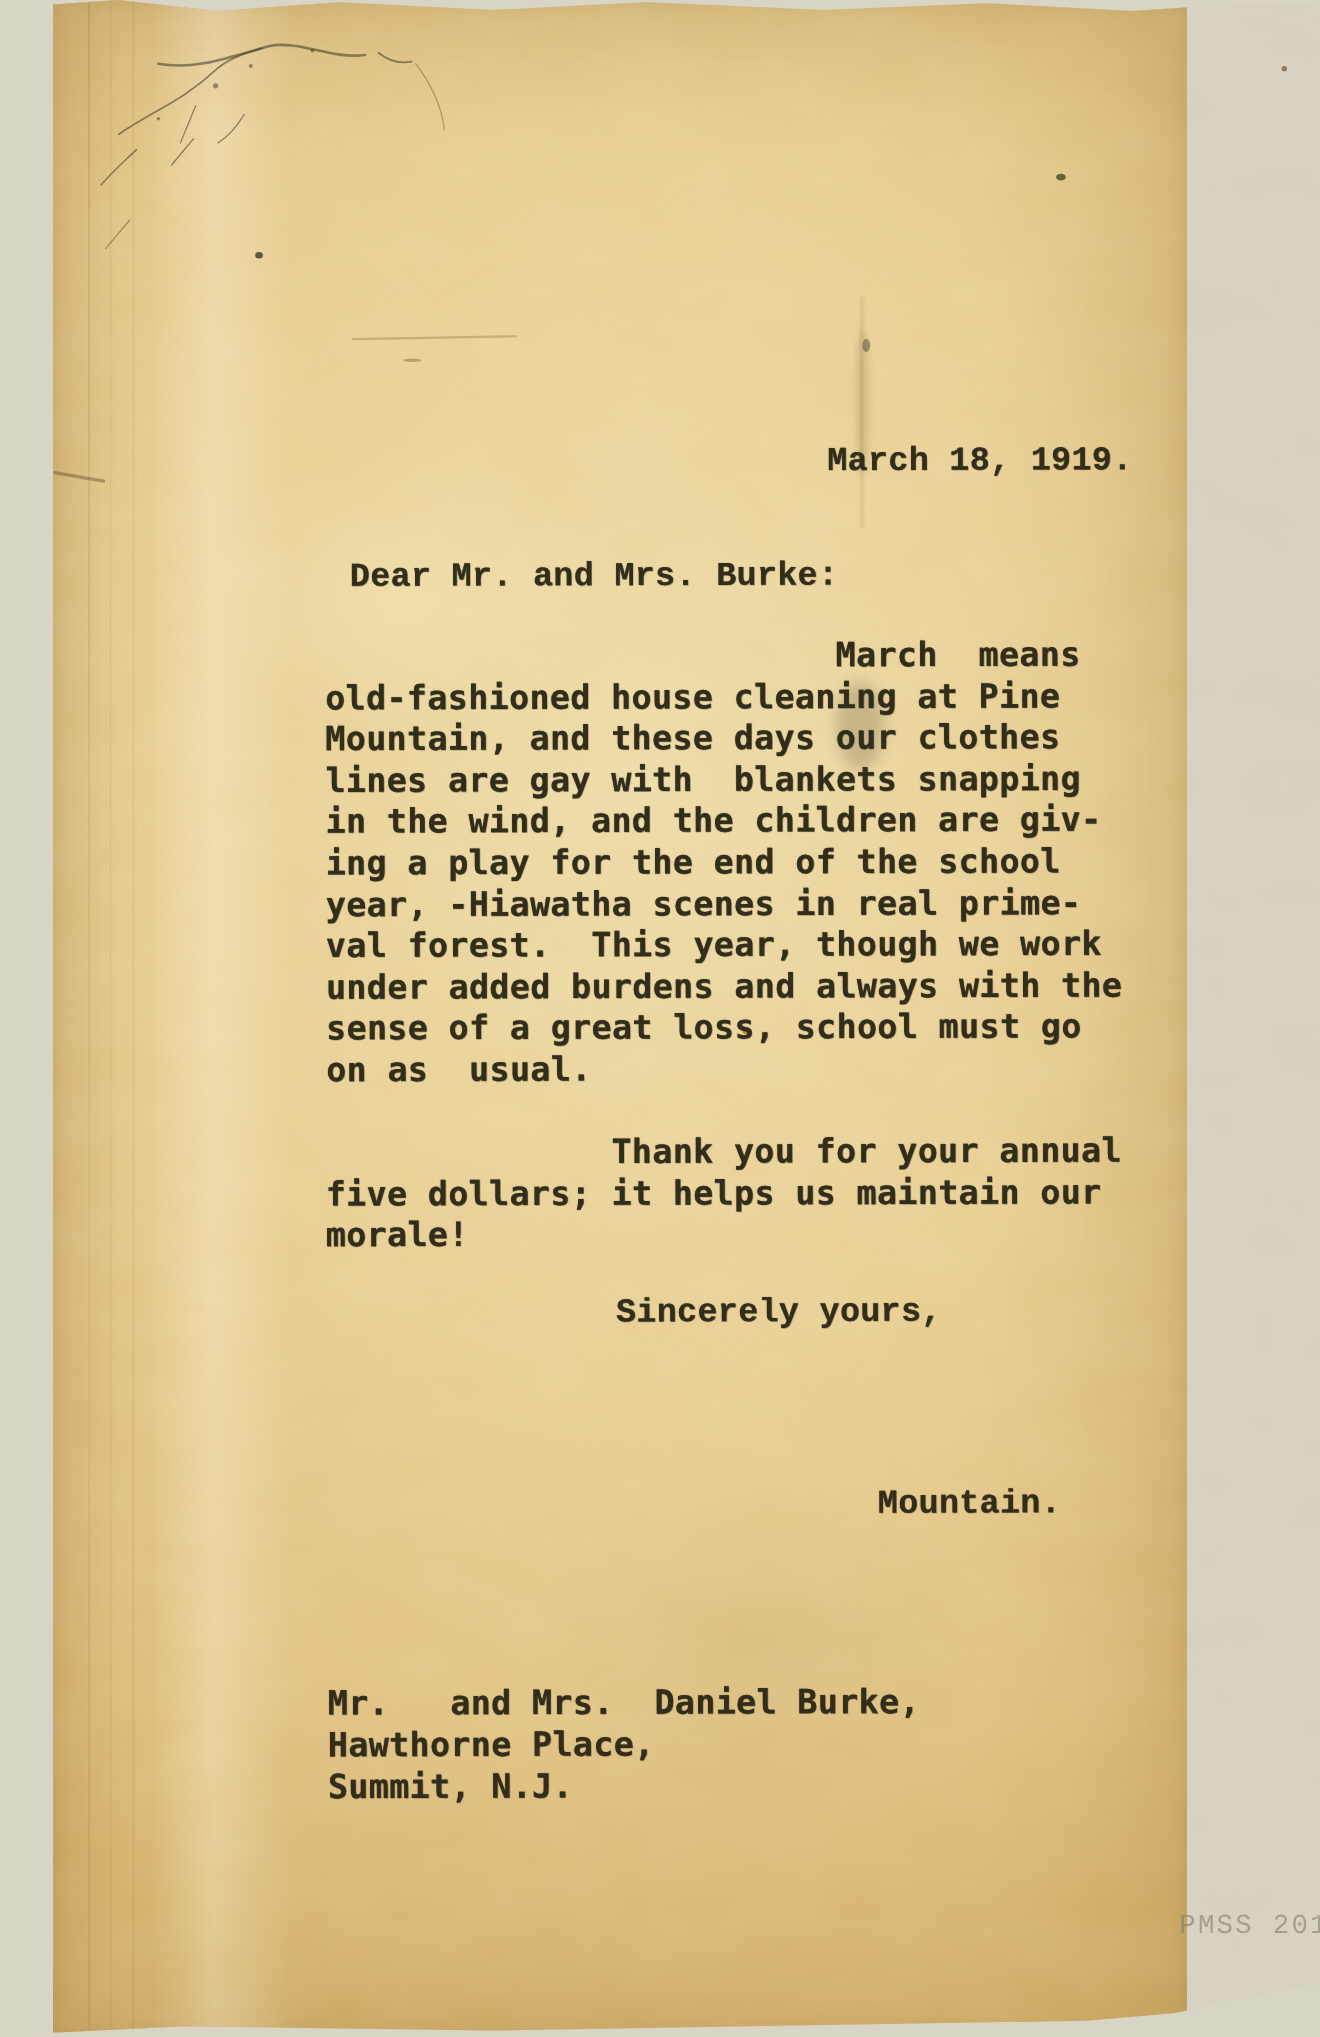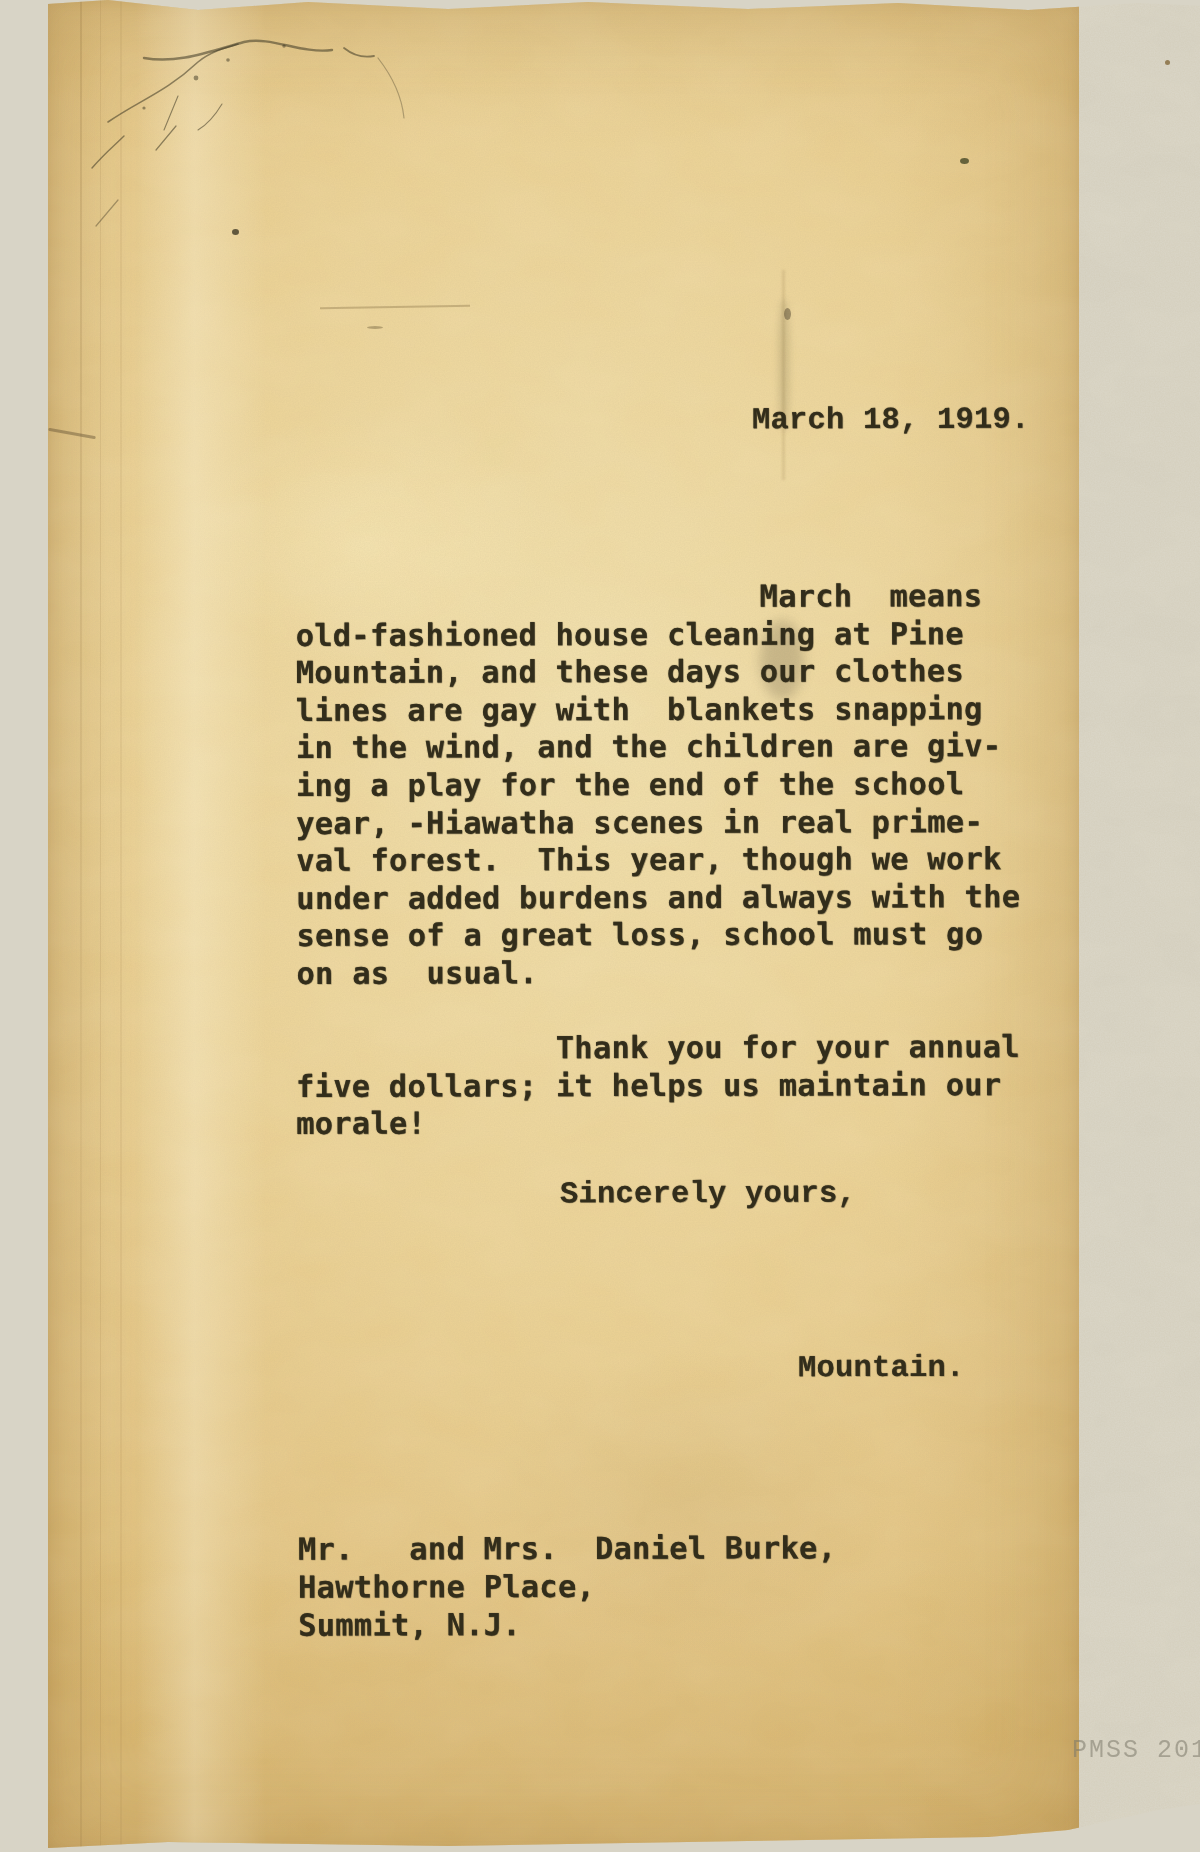--- a/index.html
+++ b/index.html
@@ -141,20 +141,21 @@
       </g>
       <g fill="rgba(62,56,36,0.5)">
         <circle cx="148" cy="78" r="2.4"></circle>
         <circle cx="180" cy="60" r="1.8"></circle>
         <circle cx="96" cy="108" r="1.6"></circle>
         <circle cx="236" cy="46" r="1.7"></circle>
       </g>
     </svg>
 
     <div class="ink date">March 18, 1919.</div>
+    <div class="ink salutation">Dear Mr. and Mrs. Burke:</div>
     <pre class="ink para1">                         March  means
 old-fashioned house cleaning at Pine
 Mountain, and these days our clothes
 lines are gay with  blankets snapping
 in the wind, and the children are giv-
 ing a play for the end of the school
 year, -Hiawatha scenes in real prime-
 val forest.  This year, though we work
 under added burdens and always with the
 sense of a great loss, school must go

